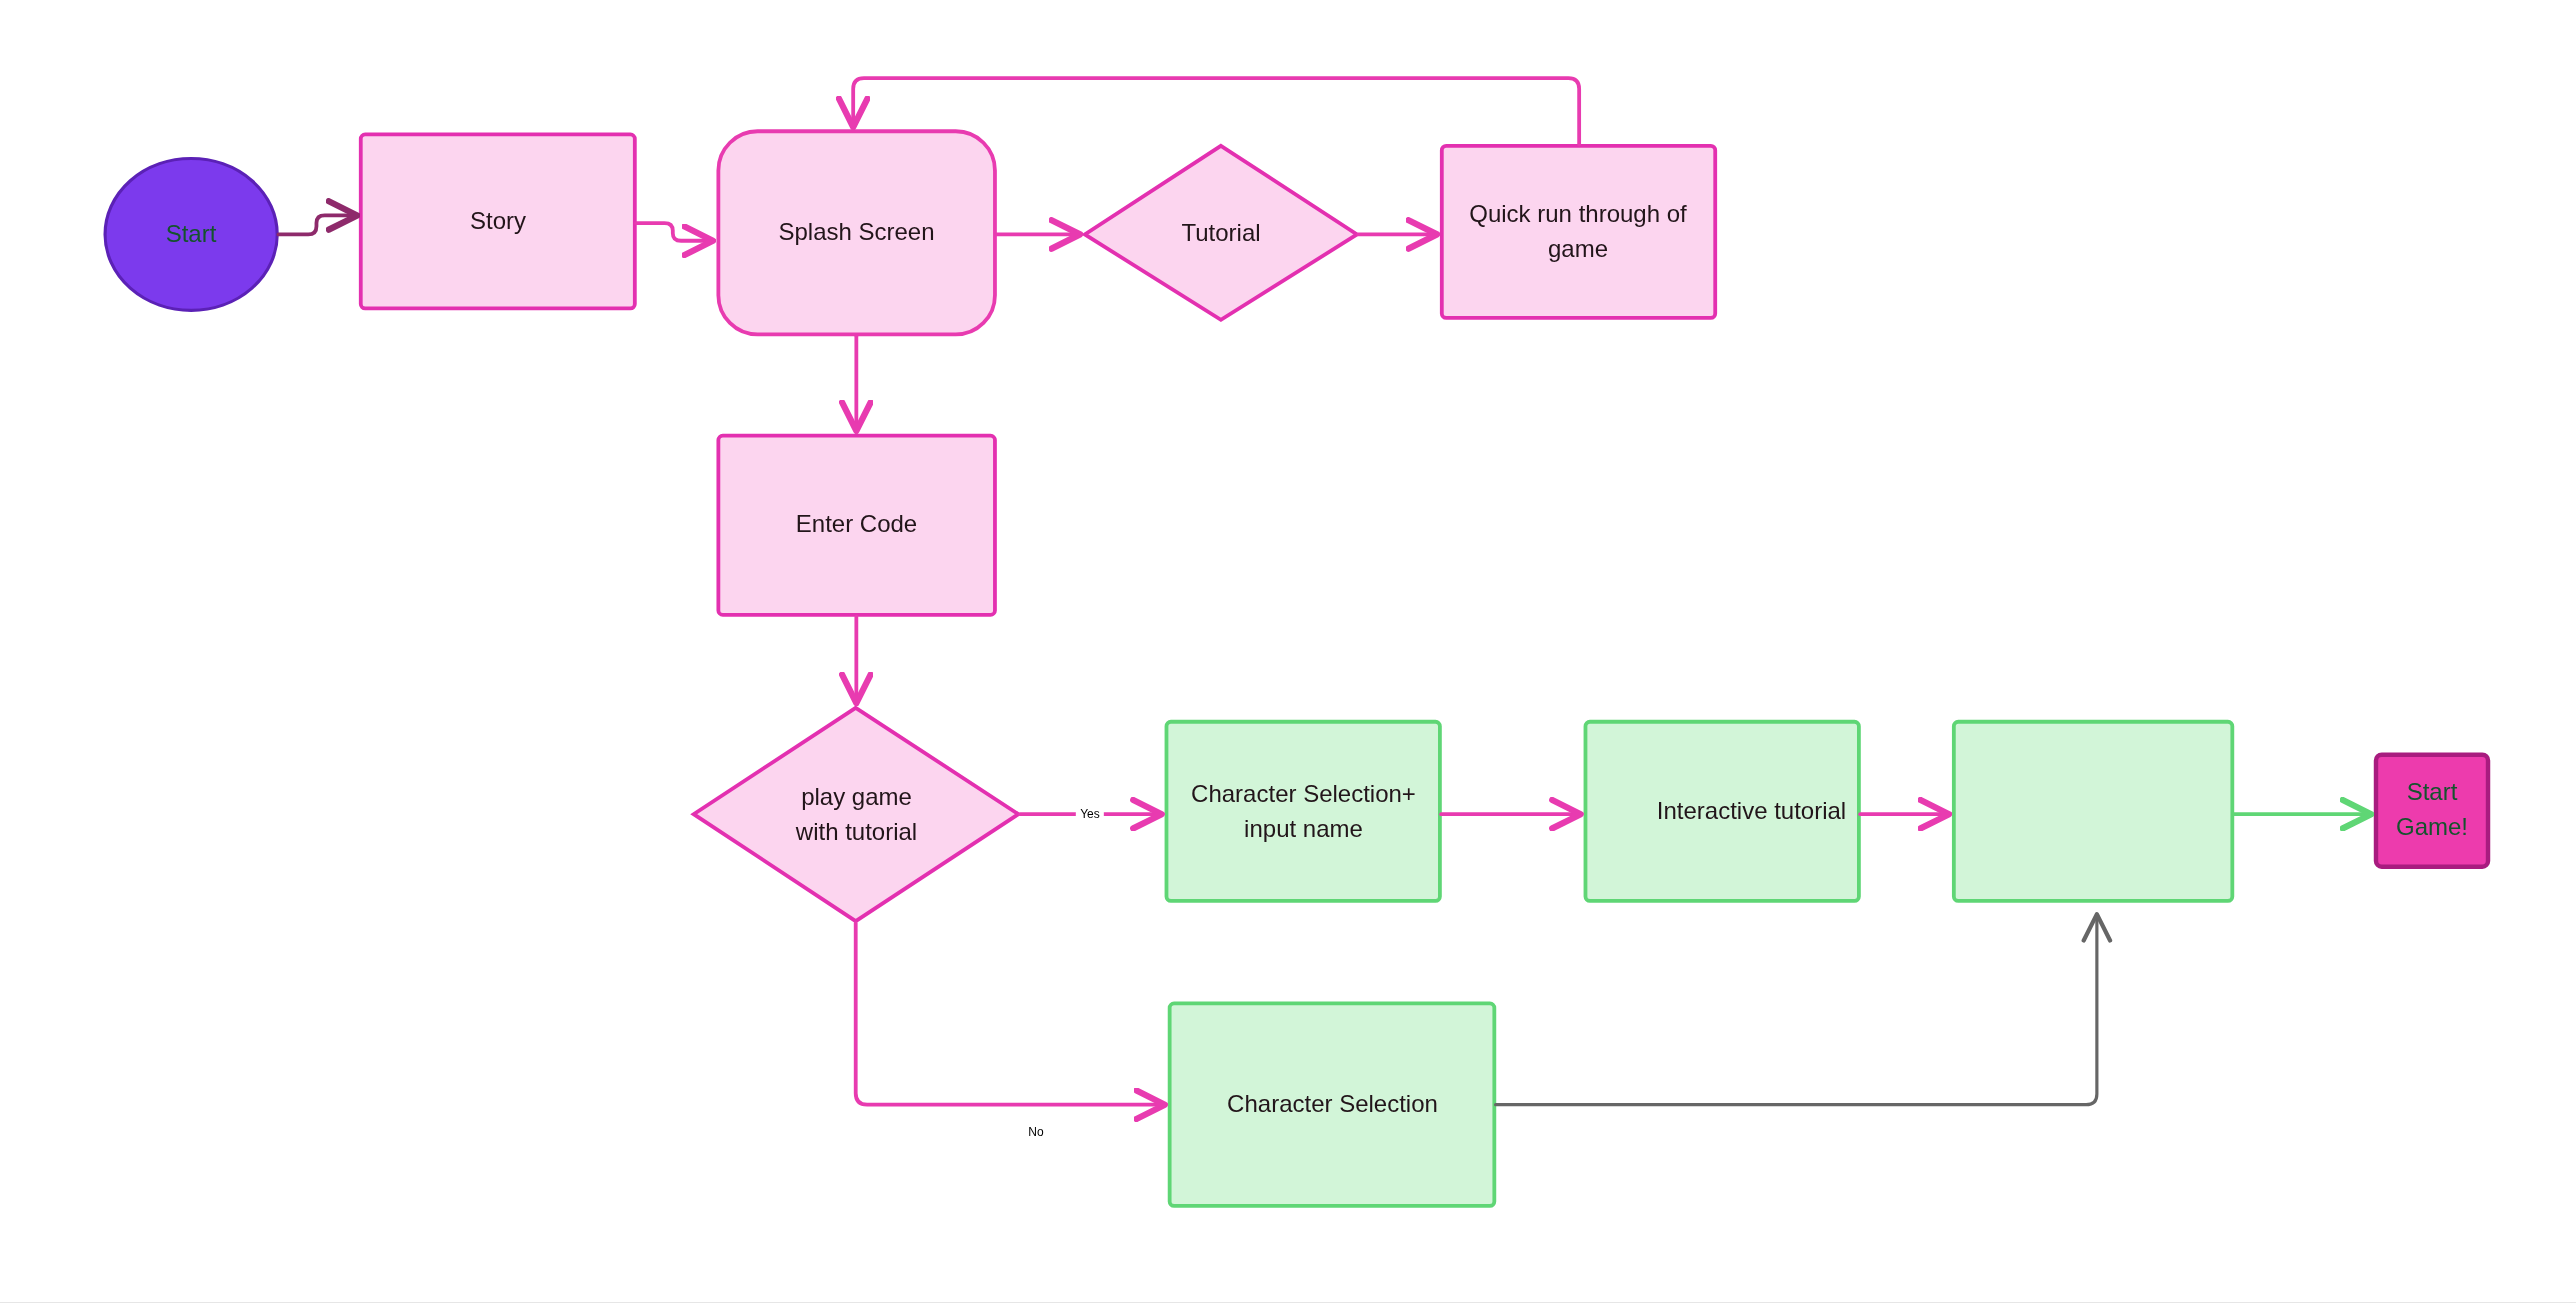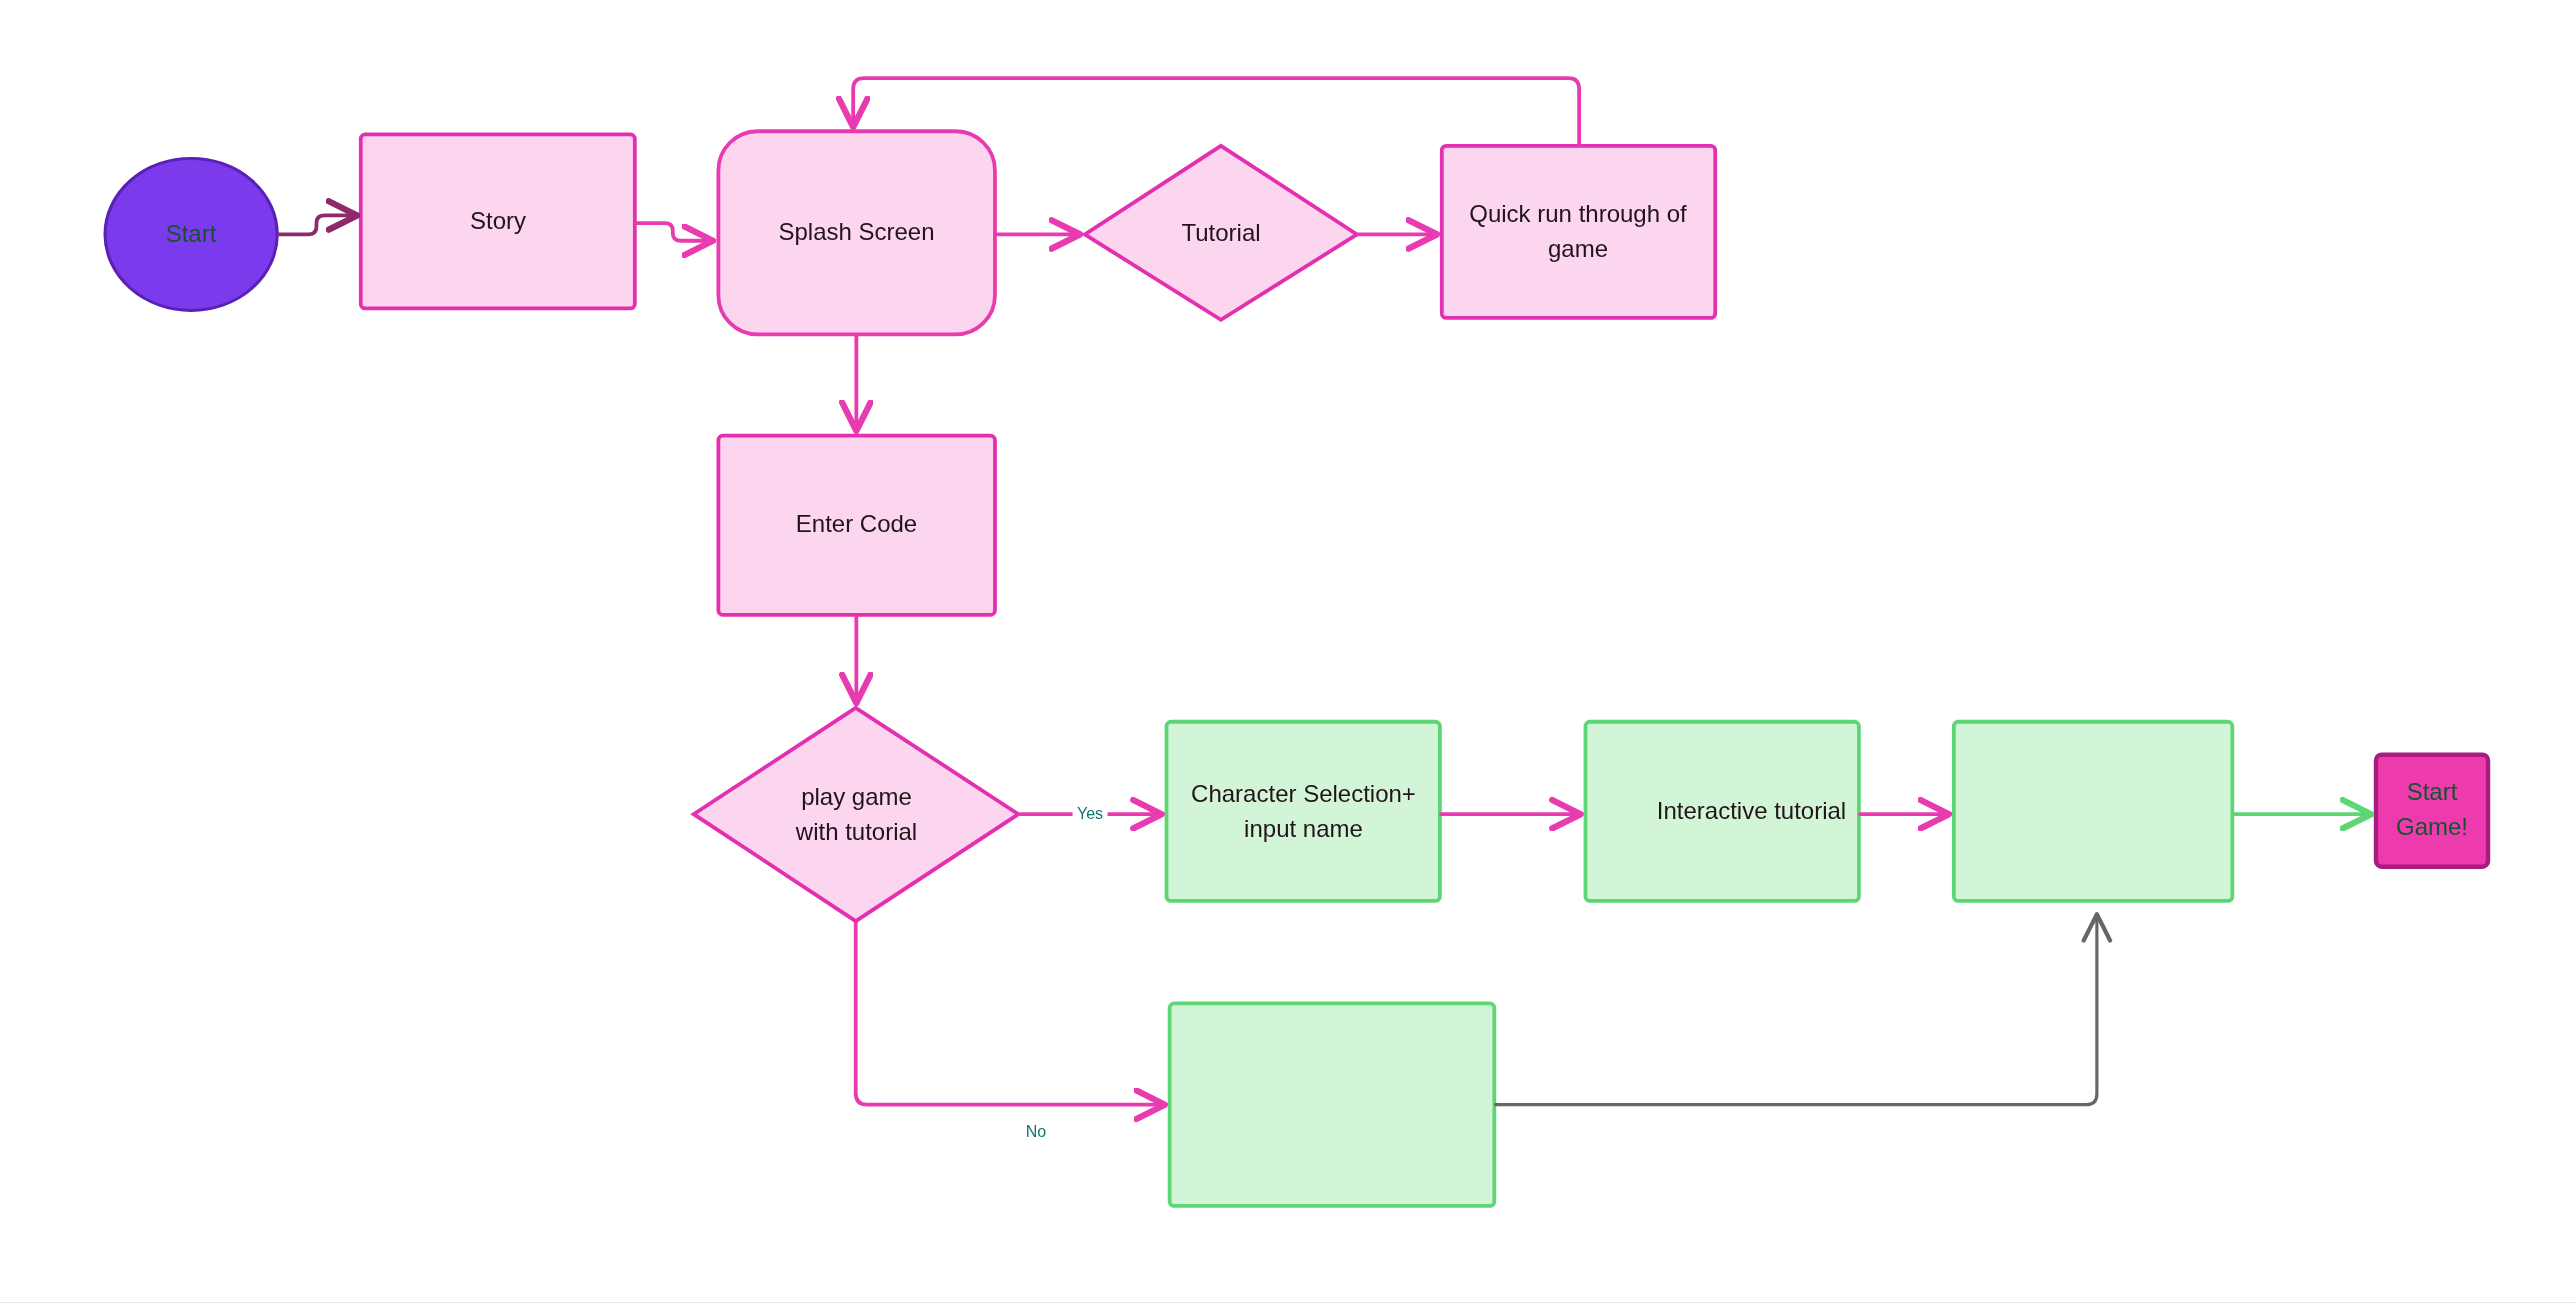--- a/index.html
+++ b/index.html
@@ -36,22 +36,22 @@
     pointer-events: none;
     white-space: pre-line;
   }
   .label-on-dark {
     color: #14532d;
   }
   .edge-label {
     position: absolute;
     transform: translate(-50%, -50%);
     background: #ffffff;
-    color: #0f766e;
-    font-size: 16px;
+    color: #000000;
+    font-size: 12px;
     padding: 0.6px 4.4px;
     text-align: left;
     white-space: nowrap;
   }
   .bottom-rule {
     position: absolute;
     left: 0;
     width: 2576px;
     height: 0.6px;
     background: #e6e6e6;
@@ -147,20 +147,21 @@
 
   <div class="node-label" style="left:1170px; top:722px; width:267px; height:179px;">Character Selection+
 input name</div>
 
   <div class="node-label" style="left:1585px; top:722px; width:273px; height:179px;padding-left:30px;">Interactive tutorial</div>
 
 
   <div class="node-label label-on-dark" style="left:2376px; top:754px; width:112px; height:112px;">Start
 Game!</div>
 
+  <div class="node-label" style="left:1170px; top:1003px; width:325px; height:203px;">Character Selection</div>
 
   <div class="edge-label" style="left:1090px; top:814px;">Yes</div>
 
   <div class="edge-label" style="left:1036px; top:1104px;margin-top:28px;">No</div>
 
   <div class="bottom-rule" style="top:1302px;"></div>
 
 </div>
 
 

